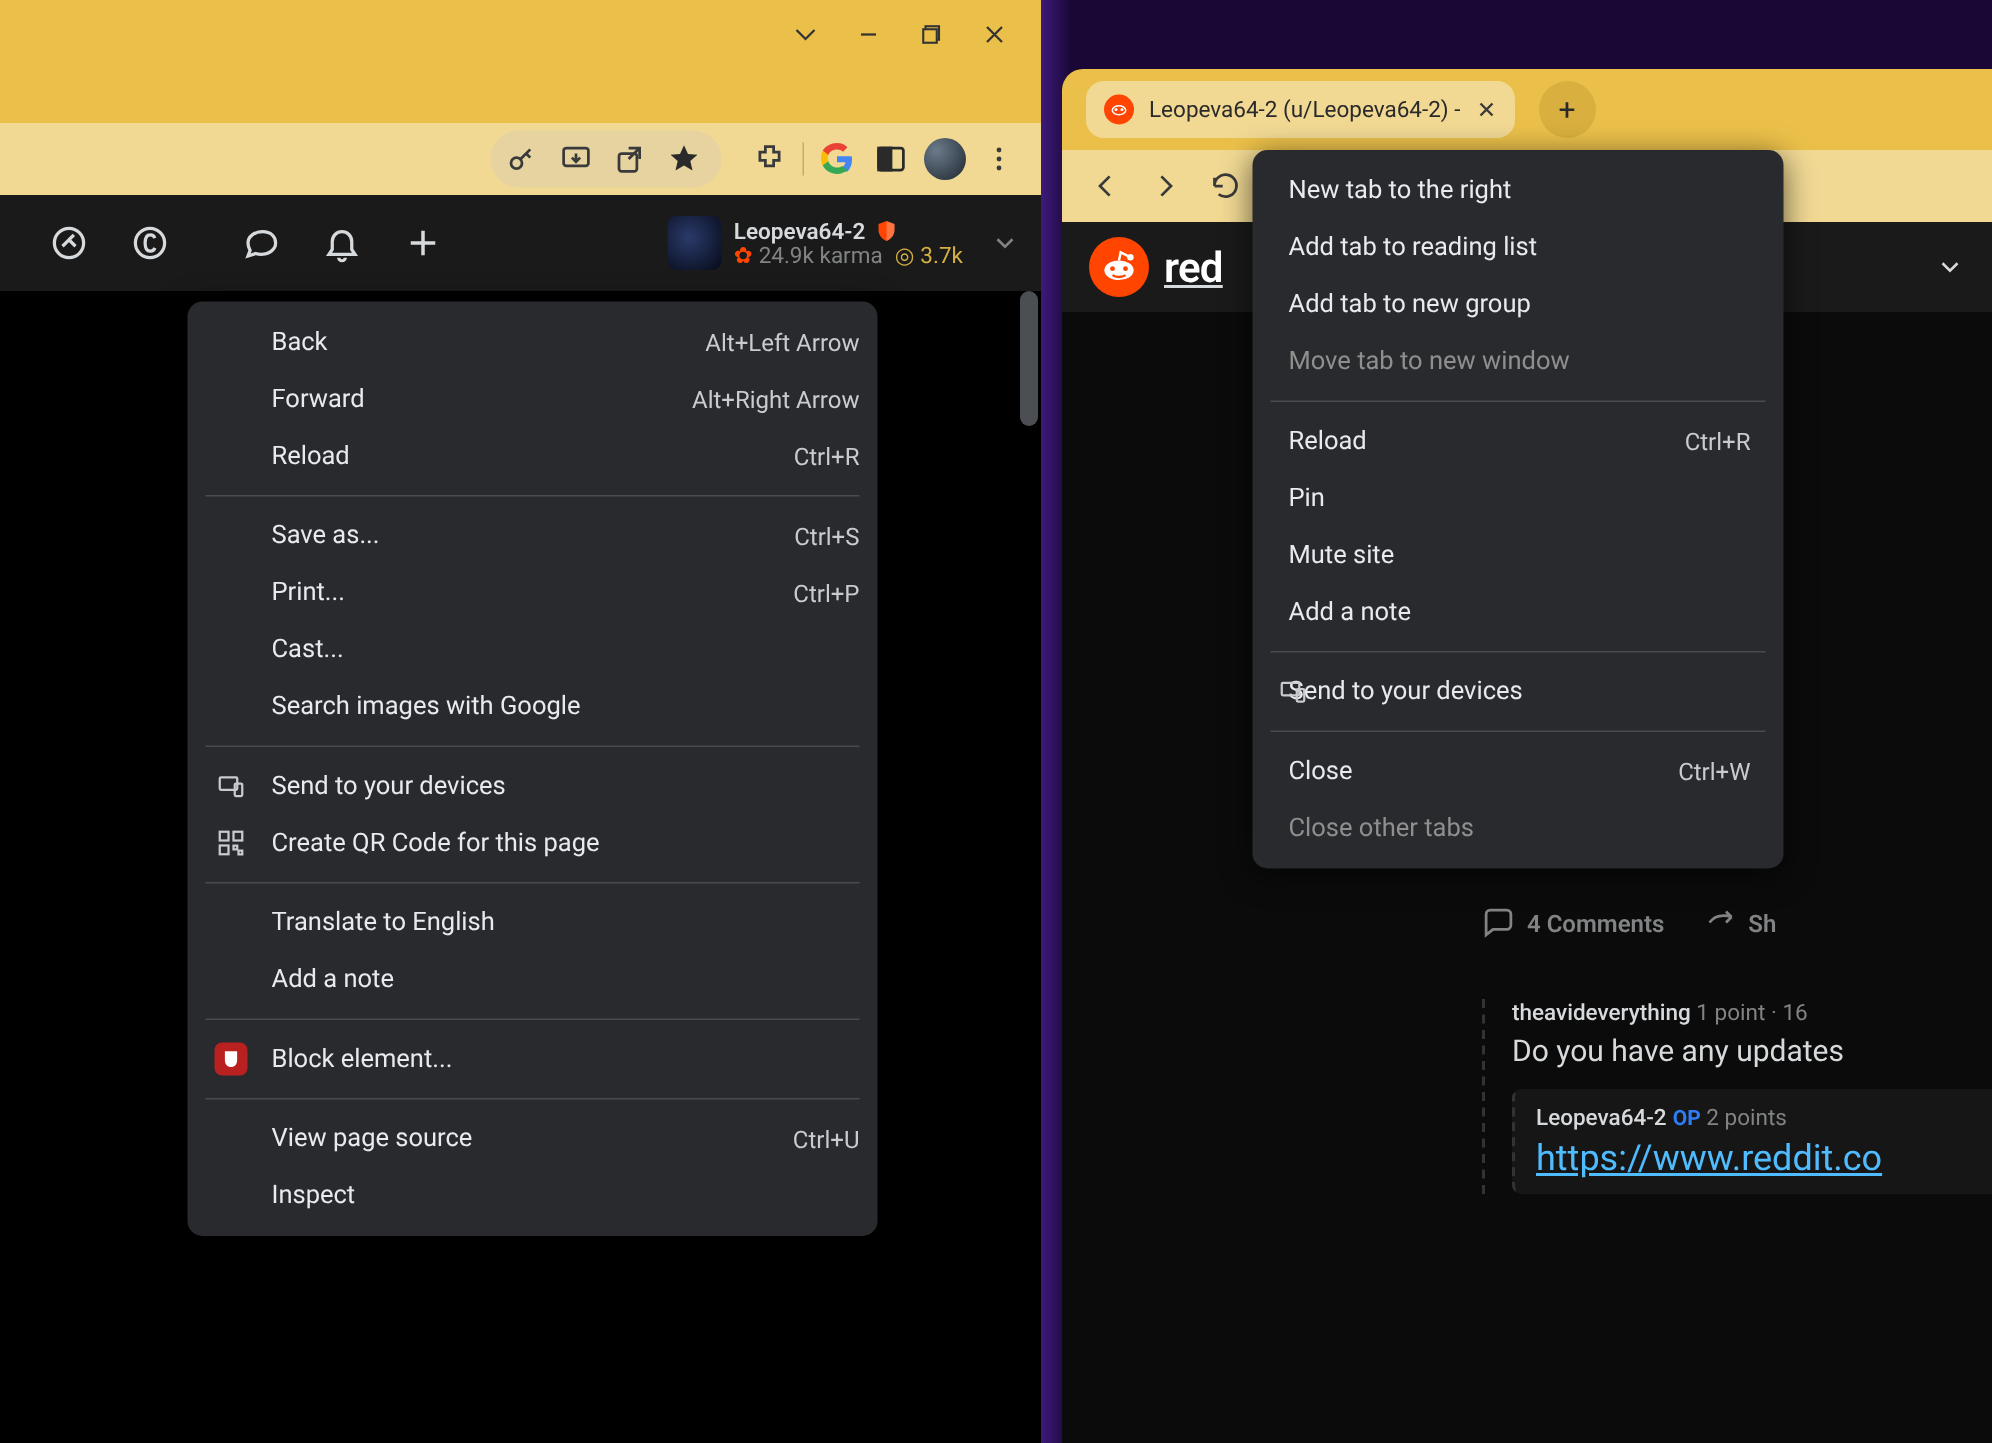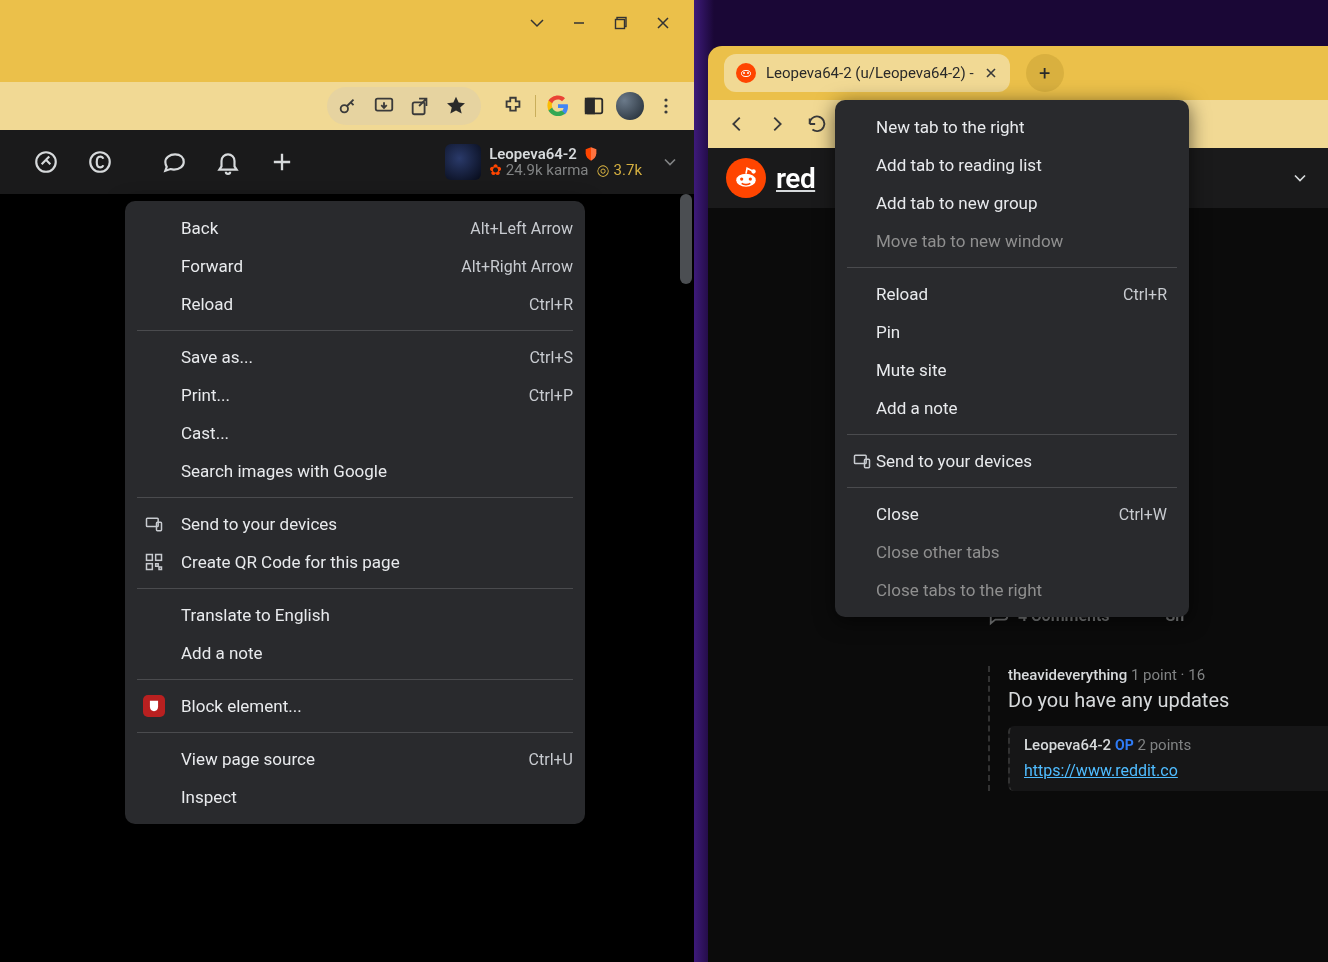--- a/index.html
+++ b/index.html
@@ -66,21 +66,21 @@
 .post-actions .act { display: flex; align-items: center; gap: 8px;}
 .comment-block { margin-top: 40px; border-left: 2px dashed #333; padding-left: 18px;}
 .comment-meta { color: #818384; font-size: 15px; margin-bottom: 4px;}
 .comment-meta .cuser { color: #d7dadc; font-weight: 500;}
 .comment-text { font-size: 20px; color: #d7dadc; margin-bottom: 14px;}
 .nested { border-left: 2px dashed #333; padding-left: 18px; background: #161617; border-radius: 6px; padding: 10px 14px; }
 .nested .op { color: #2f7cf6; font-weight: 700; font-size: 14px; margin-left: 4px;}
 
 
 .ctx-right { left: 835px; top: 100px; width: 354px; font-size: 17px;}
-.ctx-right .ctx-item { padding: 9px 22px 9px 41px; }
+.ctx-right .ctx-item { padding: 9px 22px 9px 24px; }
 .ctx-right .ctx-icon { left: 16px; }
 
 svg { display:block; }
 </style>
 </head>
 <body>
 
 <div class="left-pane">
   <div class="lp-titlebar">
     <div class="tbtn">
@@ -383,21 +383,21 @@
               </svg>
               <span>Sh</span>
             </div>
         </div>
 
         <div class="comment-block">
           <div class="comment-meta"><span class="cuser">theavideverything</span> <span>1 point</span> · <span>16</span></div>
           <div class="comment-text">Do you have any updates</div>
           <div class="nested">
             <div class="comment-meta"><span class="cuser">Leopeva64-2</span><span class="op">OP</span> <span style="color:#818384;">2 points</span></div>
-            <a href="#" style="color:#4fbcff; font-size:16px;">https://www.reddit.co</a>
+            <a href="#" style="color:#4fbcff; font-size:24px;">https://www.reddit.co</a>
           </div>
         </div>
       </div>
     </div>
   </div>
 </div>
 
 <div class="ctx ctx-right">
   <div class="ctx-item">
       <span>New tab to the right</span>
@@ -436,16 +436,13 @@
     <span>Send to your devices</span>
   </div>
   <div class="ctx-sep"></div>
   <div class="ctx-item">
       <span>Close</span>
       <span class="shortcut">Ctrl+W</span>
     </div>
   <div class="ctx-item disabled">
       <span>Close other tabs</span>
     </div>
-  <div class="ctx-item disabled">
-      <span>Close tabs to the right</span>
-    </div>
 </div>
 
 </body></html>

